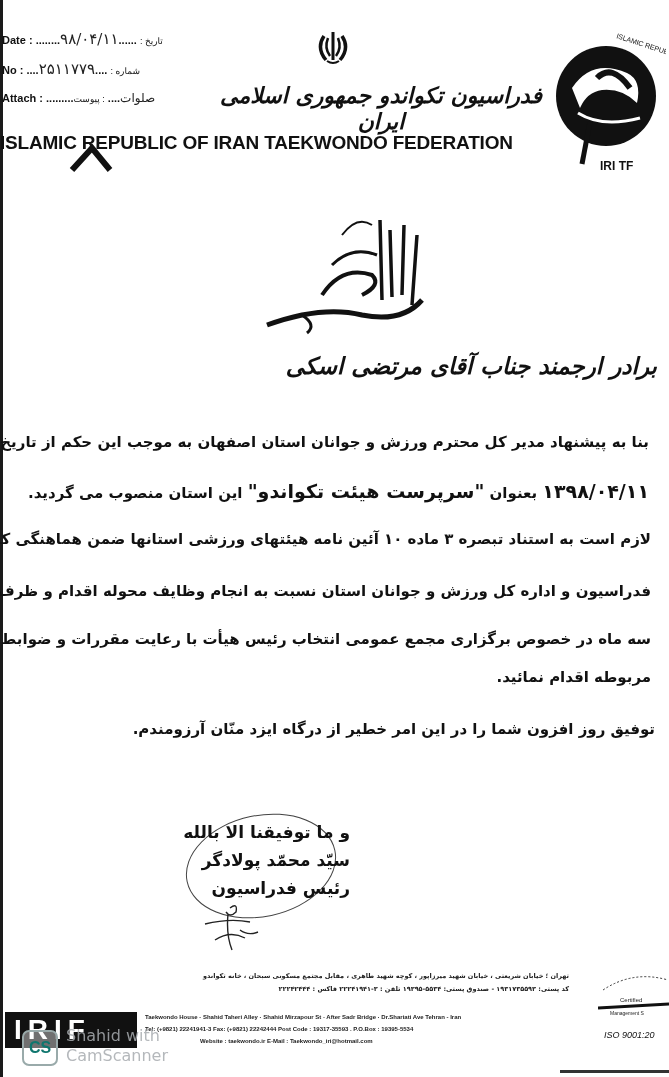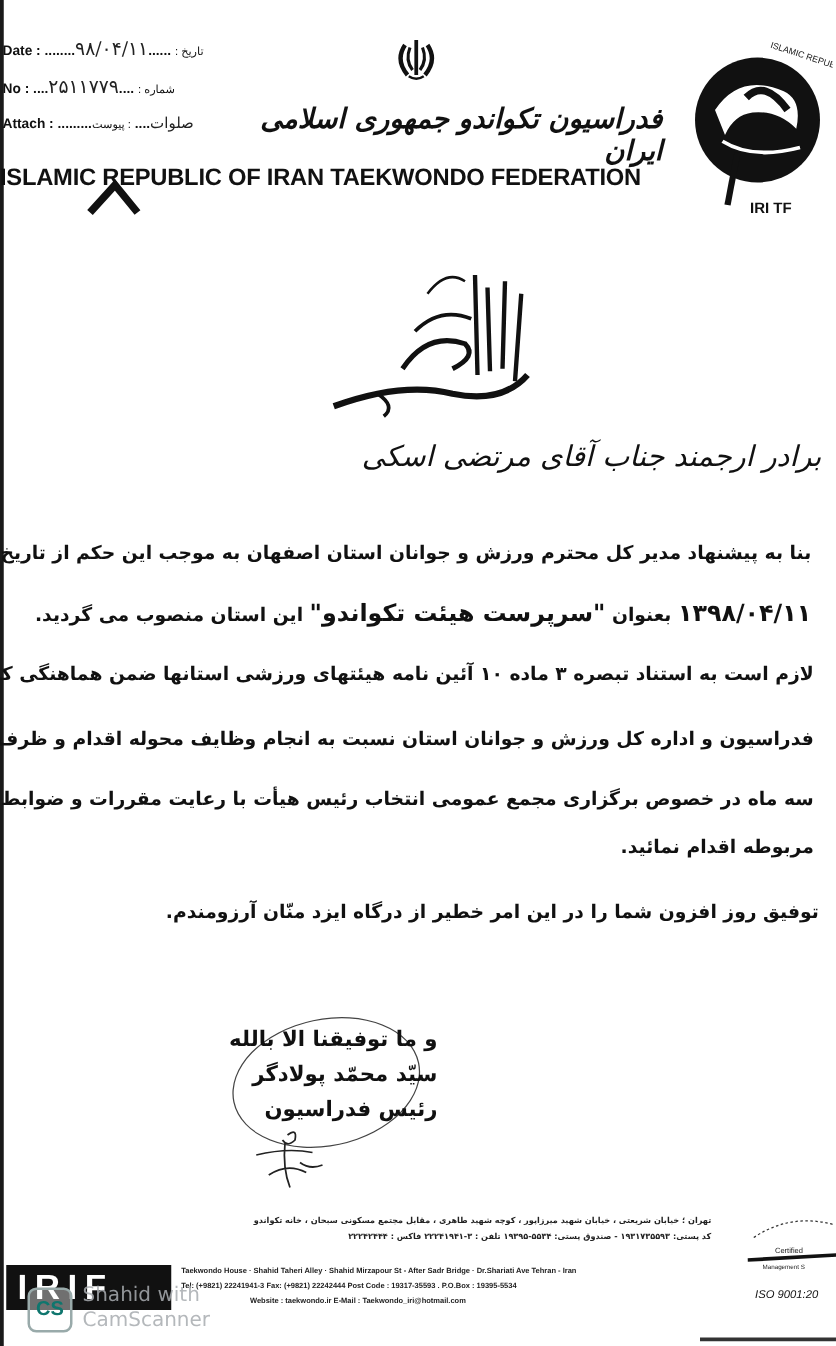--- a/index.html
+++ b/index.html
@@ -2,26 +2,26 @@
 <html><head>
 <meta charset="utf-8">
 <style>
   html,body{margin:0;padding:0;}
   body{width:669px;height:1077px;background:#ffffff;position:relative;overflow:hidden;font-family:"DejaVu Sans",sans-serif;color:#111;}
   .left-edge{position:absolute;left:0;top:0;width:3px;height:1077px;background:#1a1a1a;}
   .meta{position:absolute;left:2px;font-family:"Liberation Sans",sans-serif;font-size:11px;font-weight:bold;white-space:nowrap;}
   .meta .val{font-family:"DejaVu Serif",serif;font-weight:normal;font-size:15px;color:#222;}
   .meta .fa{font-weight:normal;font-size:9px;}
   .emblem{position:absolute;left:318px;top:30px;width:30px;height:36px;}
-  .fed-fa{position:absolute;left:200px;top:82px;width:330px;direction:rtl;font-family:"DejaVu Serif",serif;font-style:italic;font-weight:bold;font-size:22px;color:#111;}
+  .fed-fa{position:absolute;left:216px;top:82px;width:330px;text-align:center;direction:rtl;font-family:"DejaVu Serif",serif;font-style:italic;font-weight:bold;font-size:22px;color:#111;}
   .fed-en{position:absolute;left:0;top:132px;font-family:"Liberation Sans",sans-serif;font-weight:bold;font-size:19px;letter-spacing:-0.2px;white-space:nowrap;}
   .chevron{position:absolute;left:64px;top:140px;width:56px;height:36px;}
   .logo{position:absolute;left:542px;top:18px;width:124px;height:160px;}
   .bismillah{position:absolute;left:262px;top:205px;width:170px;height:130px;}
-  .salutation{position:absolute;right:12px;top:352px;direction:rtl;font-family:"DejaVu Serif",serif;font-style:italic;font-weight:normal;font-size:23px;text-align:right;}
+  .salutation{position:absolute;right:12px;top:352px;direction:rtl;font-family:"DejaVu Serif",serif;font-style:italic;font-weight:bold;font-size:23px;text-align:right;}
   .body-line{position:absolute;direction:rtl;font-family:"DejaVu Sans",sans-serif;font-weight:bold;font-size:15px;white-space:nowrap;letter-spacing:-0.3px;}
   .body-line .big{font-size:19px;}
   .closing{position:absolute;right:14px;top:720px;direction:rtl;font-family:"DejaVu Sans",sans-serif;font-weight:bold;font-size:15px;letter-spacing:-0.3px;}
   .sig-line{position:absolute;left:150px;width:200px;direction:rtl;text-align:right;font-family:"DejaVu Sans",sans-serif;font-weight:bold;font-size:17px;}
   .sig-loop{position:absolute;left:185px;top:815px;width:150px;height:100px;border:1.5px solid #444;border-radius:50%;transform:rotate(-12deg);}
   .signature{position:absolute;left:200px;top:900px;width:70px;height:55px;}
   .addr{position:absolute;direction:rtl;font-family:"DejaVu Sans",sans-serif;font-weight:bold;font-size:6.5px;white-space:nowrap;color:#222;}
   .addr-en{position:absolute;font-family:"Liberation Sans",sans-serif;font-weight:bold;font-size:6px;white-space:nowrap;color:#222;}
   .irif-box{position:absolute;left:5px;top:1012px;width:132px;height:36px;background:#111;}
   .irif-text{position:absolute;left:14px;top:1012px;font-family:"Liberation Sans",sans-serif;font-weight:bold;font-size:28px;color:#fff;letter-spacing:6px;line-height:36px;}

